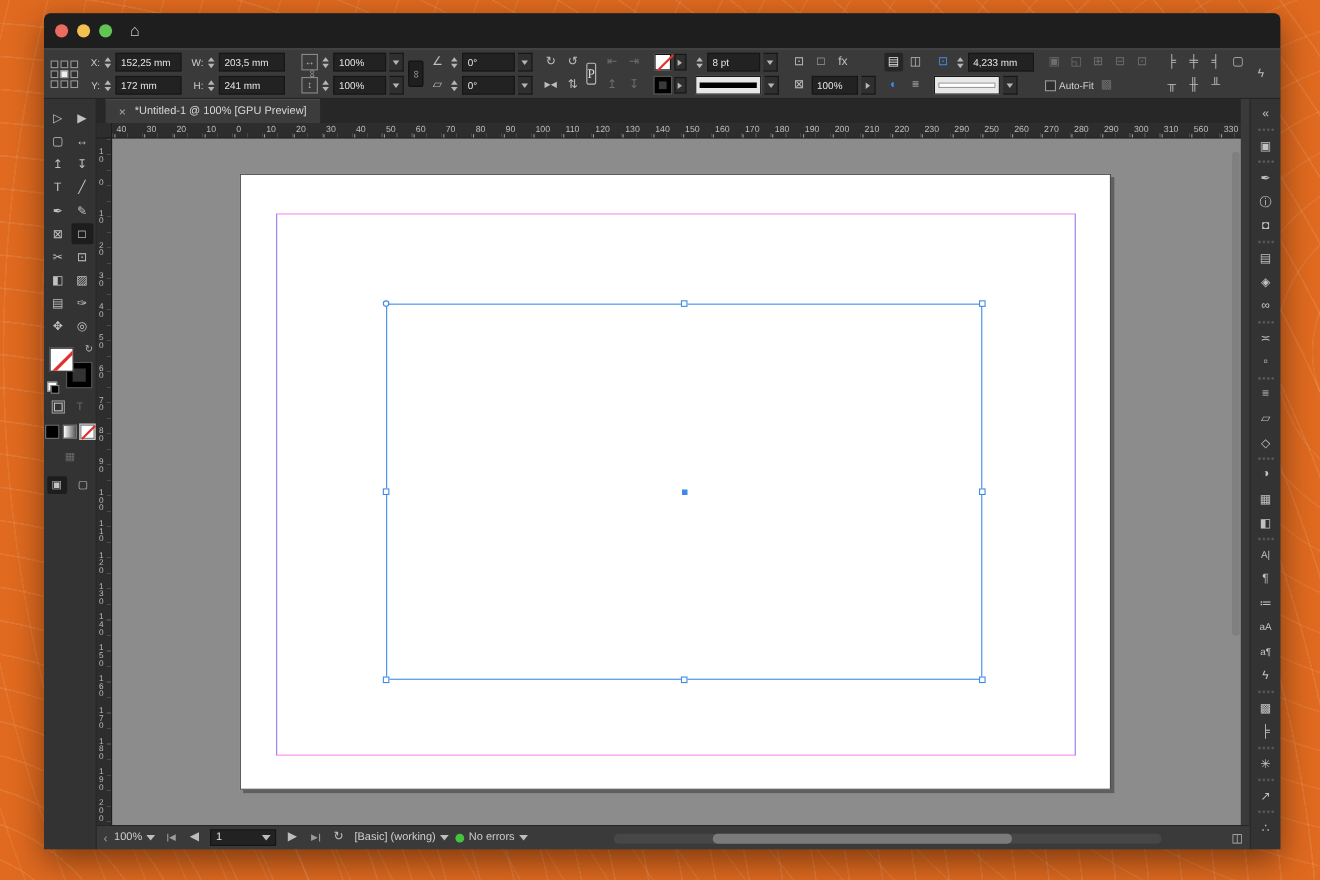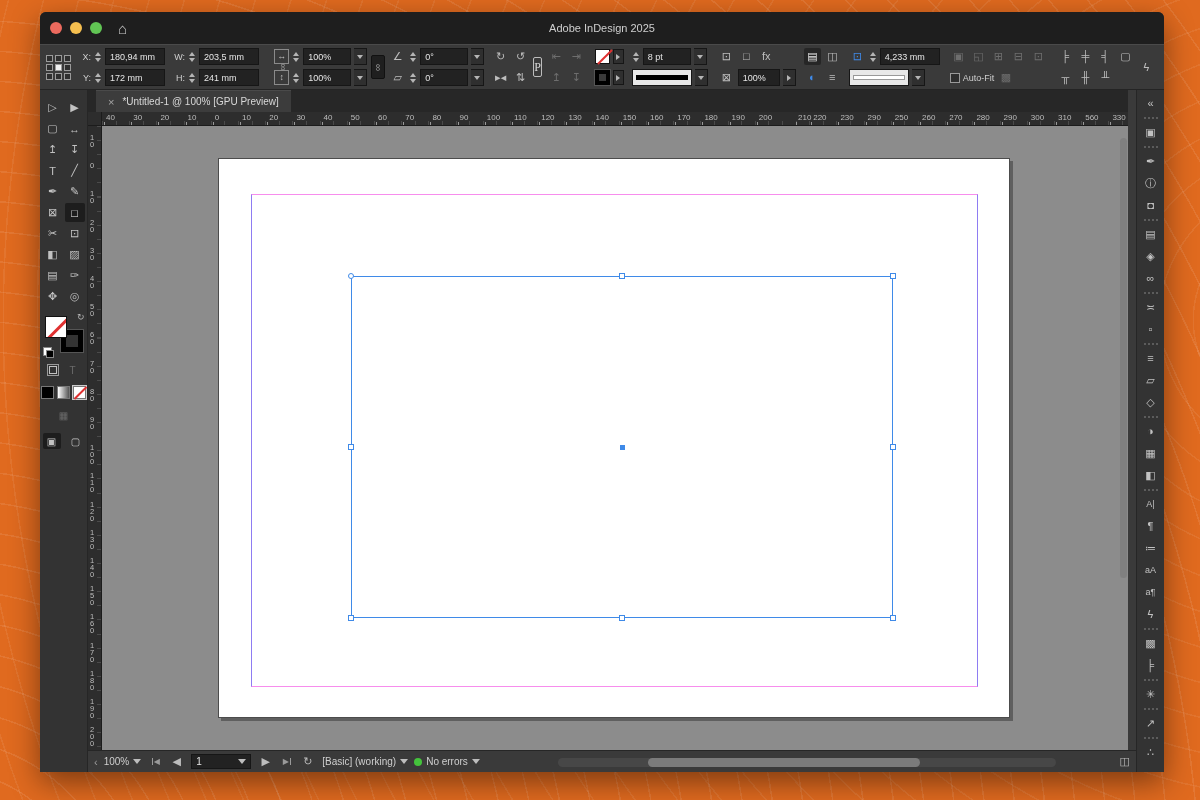--- a/index.html
+++ b/index.html
@@ -171,21 +171,20 @@
 </head>
 <body>
 
 <div class="window">
 
   <div class="titlebar">
     <span class="tl red"></span>
     <span class="tl yellow"></span>
     <span class="tl green"></span>
     <span class="home">⌂</span>
-    <div class="apptitle">Adobe InDesign 2025</div>
   </div>
 
   <div class="controlbar">
     <div class="proxy">
       <span></span>
         <span></span>
         <span></span>
       <span></span>
         <span class="on"></span>
         <span></span>
@@ -193,21 +192,21 @@
         <span></span>
         <span></span>
     </div>
     <div class="cpg">
       <div class="cpr">
         <span class="flabel">X:</span>
         <span class="stp">
             <i class="up"></i>
             <i class="dn"></i>
           </span>
-        <span class="fld w58">180,94 mm</span>
+        <span class="fld w58">152,25 mm</span>
       </div>
       <div class="cpr">
         <span class="flabel">Y:</span>
         <span class="stp">
             <i class="up"></i>
             <i class="dn"></i>
           </span>
         <span class="fld w58">172 mm</span>
       </div>
     </div>
@@ -499,21 +498,21 @@
       <span class="hr-lab" style="left: 412px;">110</span>
       <span class="hr-lab" style="left: 439.2px;">120</span>
       <span class="hr-lab" style="left: 466.4px;">130</span>
       <span class="hr-lab" style="left: 493.6px;">140</span>
       <span class="hr-lab" style="left: 520.8px;">150</span>
       <span class="hr-lab" style="left: 548px;">160</span>
       <span class="hr-lab" style="left: 575.2px;">170</span>
       <span class="hr-lab" style="left: 602.4px;">180</span>
       <span class="hr-lab" style="left: 629.6px;">190</span>
       <span class="hr-lab" style="left: 656.8px;">200</span>
-      <span class="hr-lab" style="left: 684px; margin-left: 12px;">210</span>
+      <span class="hr-lab" style="left: 684px;">210</span>
       <span class="hr-lab" style="left: 711.2px;">220</span>
       <span class="hr-lab" style="left: 738.4px;">230</span>
       <span class="hr-lab" style="left: 765.6px;">290</span>
       <span class="hr-lab" style="left: 792.8px;">250</span>
       <span class="hr-lab" style="left: 820px;">260</span>
       <span class="hr-lab" style="left: 847.2px;">270</span>
       <span class="hr-lab" style="left: 874.4px;">280</span>
       <span class="hr-lab" style="left: 901.6px;">290</span>
       <span class="hr-lab" style="left: 928.8px;">300</span>
       <span class="hr-lab" style="left: 956px;">310</span>

